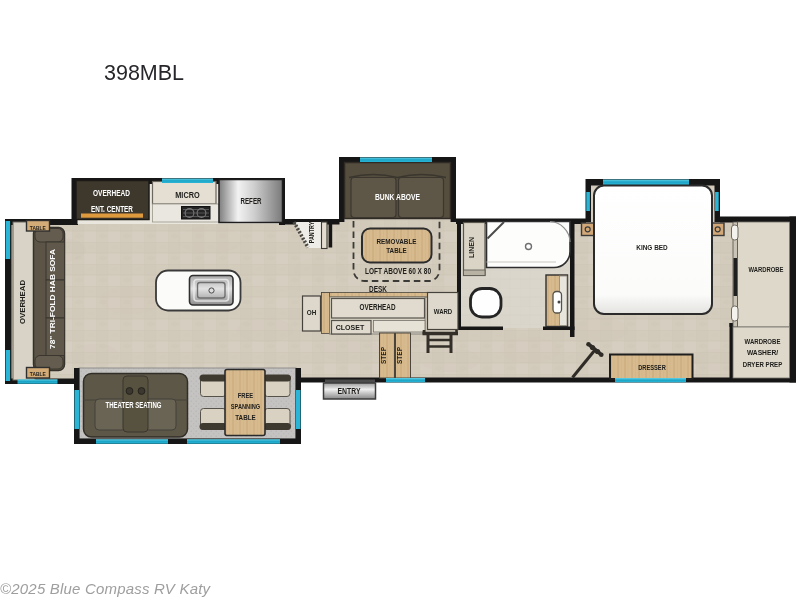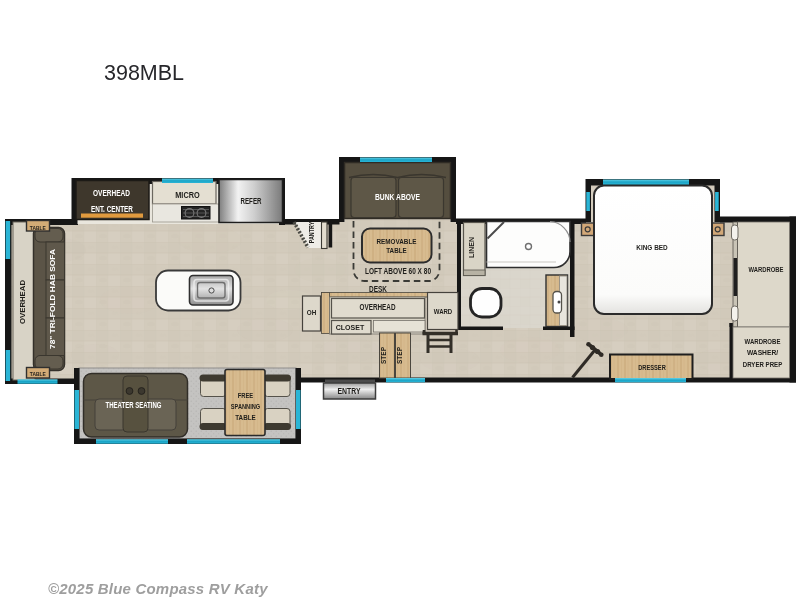--- a/index.html
+++ b/index.html
@@ -1,18 +1,18 @@
 <!DOCTYPE html>
 <html><head>
 <meta charset="utf-8">
 <style>
 html,body{margin:0;padding:0;background:#fff;}
 #page{position:relative;width:800px;height:600px;background:#fff;overflow:hidden;font-family:"Liberation Sans",sans-serif;}
 #model{position:absolute;left:80px;top:61px;font-size:21.5px;letter-spacing:0;color:#27272b;margin-left:24px;}
-#copy{position:absolute;left:0px;top:580px;font-size:15px;font-weight:bold;font-style:italic;color:#9e9e9e;letter-spacing:.2px;margin-left:48px;}
+#copy{position:absolute;left:0px;top:580px;font-size:15px;font-weight:normal;font-style:italic;color:#9e9e9e;letter-spacing:.2px;}
 .t{font-family:"Liberation Sans",sans-serif;font-weight:bold;fill:#1e1d1a;}
 .tw{font-family:"Liberation Sans",sans-serif;font-weight:bold;fill:#ffffff;}
 </style>
 </head>
 <body>
 <div id="page">
 
 <div id="model">398MBL</div>
 <svg width="800" height="600" viewBox="0 0 800 600" xmlns="http://www.w3.org/2000/svg">
 <defs>

